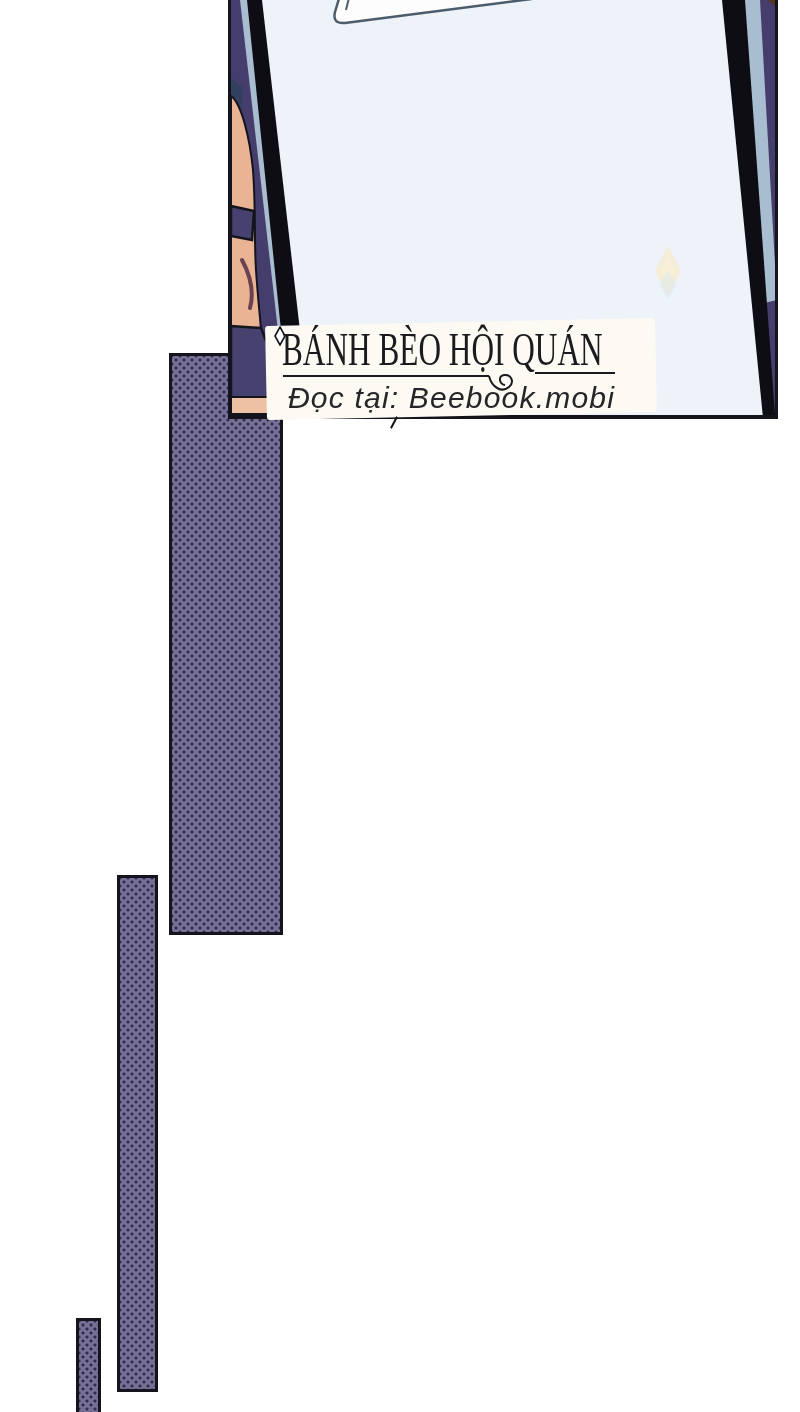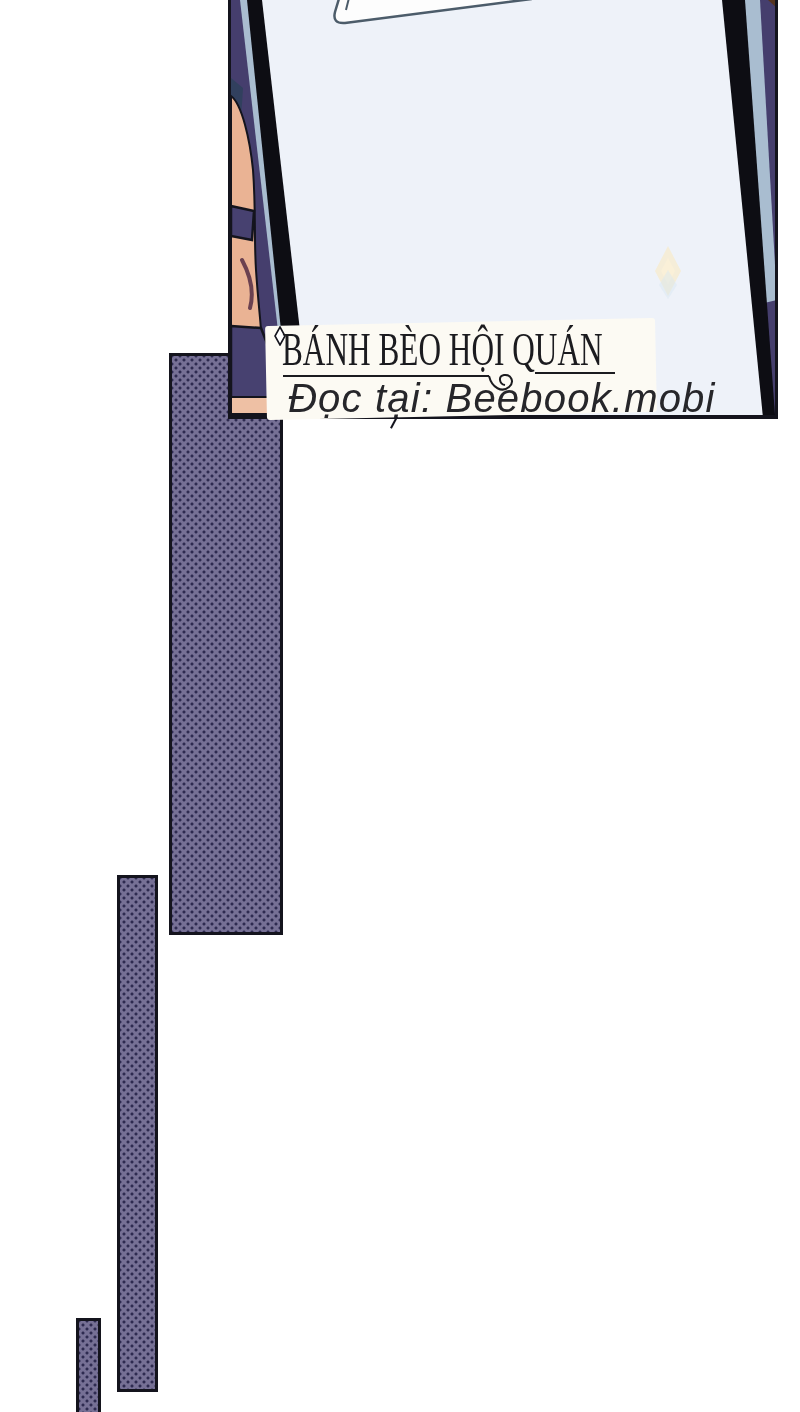--- a/index.html
+++ b/index.html
@@ -61,21 +61,21 @@
     font-family:"Liberation Serif",serif;
     font-size:46px;line-height:48px;color:var(--text-dark,#1b1b1f);
     letter-spacing:0px;white-space:nowrap;
     transform:scaleX(.68);transform-origin:left top;
   }
   .wm-underline{position:absolute;left:31px;top:52px;width:334px;height:30px;}
   .wm-underline path{stroke:var(--text-dark,#1b1b1f);stroke-width:2;fill:none}
   .wm-subtitle{
     position:absolute;left:36px;top:66px;width:400px;
     font-family:"Liberation Sans",sans-serif;font-style:italic;
-    font-size:40px;line-height:32px;letter-spacing:1.2px;
+    font-size:30px;line-height:32px;letter-spacing:1.2px;
     color:#26262a;white-space:nowrap;
   }
   .ink-tick{
     position:absolute;left:393px;top:416px;width:2px;height:13px;
     background:var(--ink,#14141d);transform:rotate(28deg);
   }
 </style>
 </head>
 <body>
 

